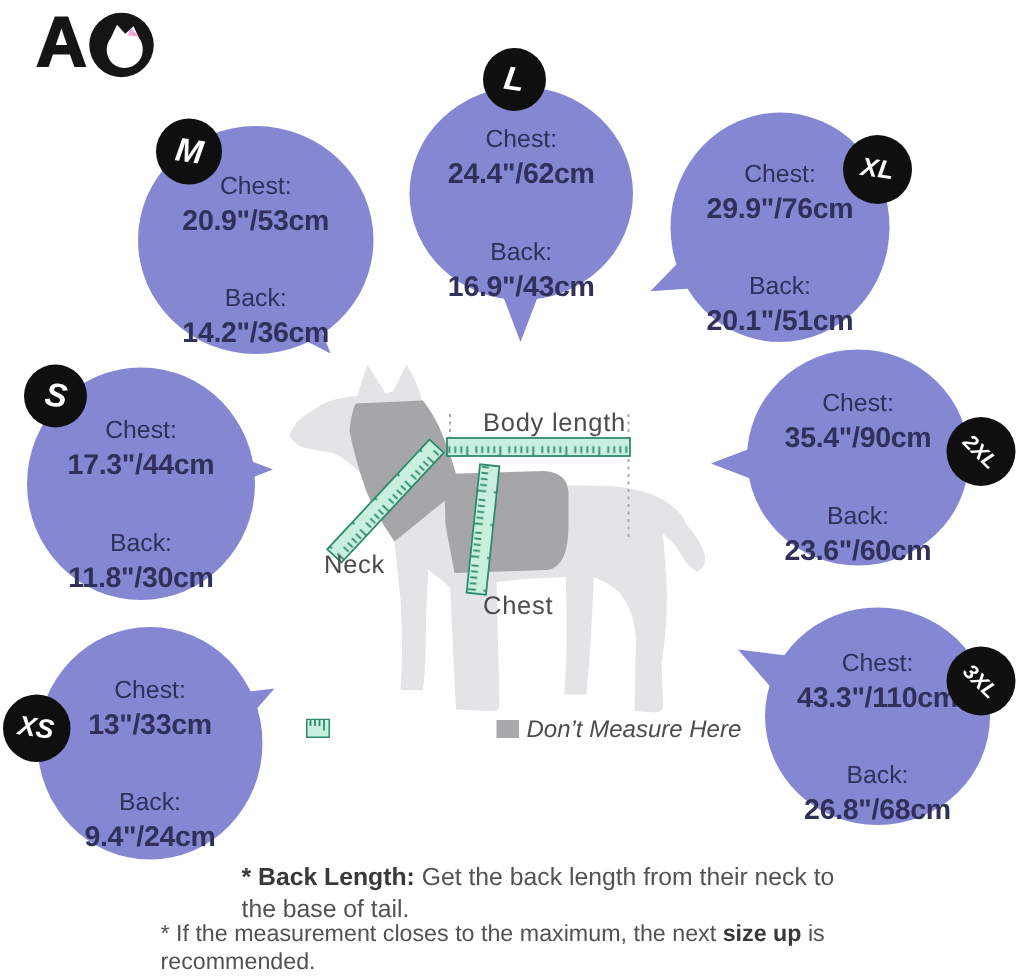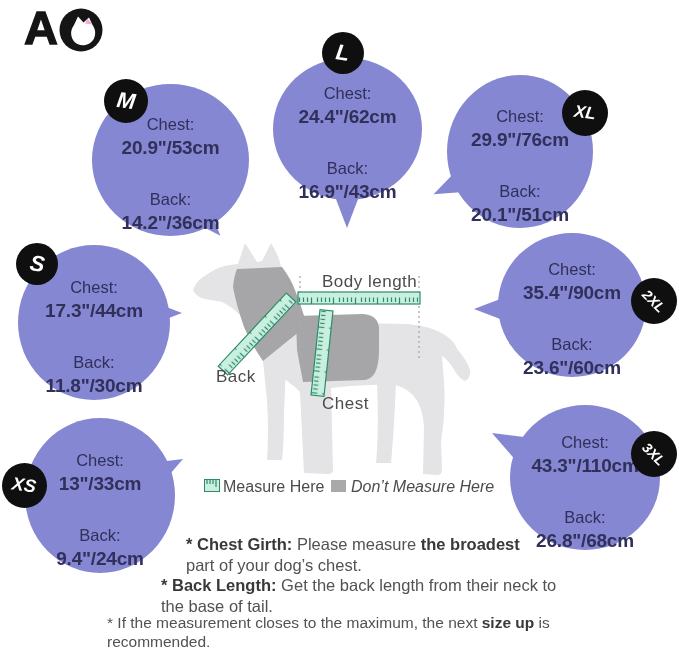--- a/index.html
+++ b/index.html
@@ -199,34 +199,30 @@
     <rect x="115" y="60" width="122" height="12" fill="url(#tapeTicks)" stroke="#2e8a6d" stroke-width="1.2"></rect>
     <g transform="translate(74,102) rotate(-47)">
       <rect x="-50" y="-6.5" width="100" height="13" fill="url(#tapeTicks)" stroke="#2e8a6d" stroke-width="1.2"></rect>
     </g>
     <g transform="translate(139,121) rotate(96)">
       <rect x="-43" y="-6.5" width="86" height="13" fill="url(#tapeTicks)" stroke="#2e8a6d" stroke-width="1.2"></rect>
     </g>
   </svg>
 
   <div class="diagram-label" id="lbl-bodylength">Body length</div>
-  <div class="diagram-label" id="lbl-neck">Back</div>
+  <div class="diagram-label" id="lbl-neck">Neck</div>
   <div class="diagram-label" id="lbl-chest">Chest</div>
 
   <svg id="legend-measure-swatch" width="16" height="13" viewBox="0 0 16 13">
     <rect x="0.5" y="0.5" width="15" height="12" fill="#c9efde" stroke="#2e8a6d"></rect>
     <path d="M3,0.5V5 M6,0.5V5 M9,0.5V5 M12,0.5V8" stroke="#2e8a6d" stroke-width="1.2" fill="none"></path>
   </svg>
-  <div class="legend-text" id="legend-measure-text">Measure Here</div>
   <div id="legend-dont-swatch"></div>
   <div class="legend-text" id="legend-dont-text">Don’t Measure Here</div>
 
-  <div class="note" id="note-chest">
-    <span class="em">* Chest Girth:</span><span> Please measure </span><span class="em">the broadest</span><span> part of your dog’s chest.</span>
-  </div>
   <div class="note" id="note-size">
     <span>* If the measurement closes to the maximum, the next </span><span class="em">size up</span><span> is recommended.</span>
   </div>
   <div class="note" id="note-back">
     <span class="em">* Back Length:</span><span> Get the back length from their neck to the base of tail.</span>
   </div>
 
 </div>
 
 </body></html>

